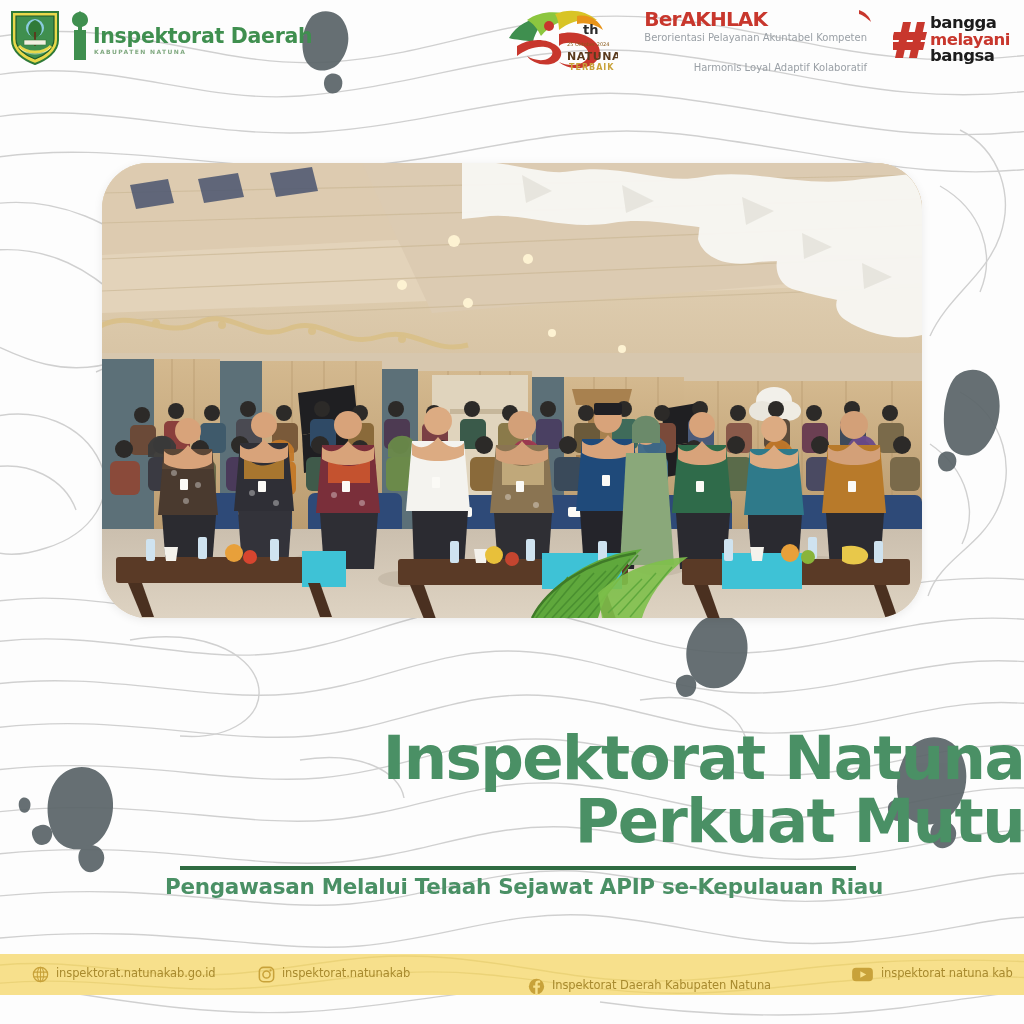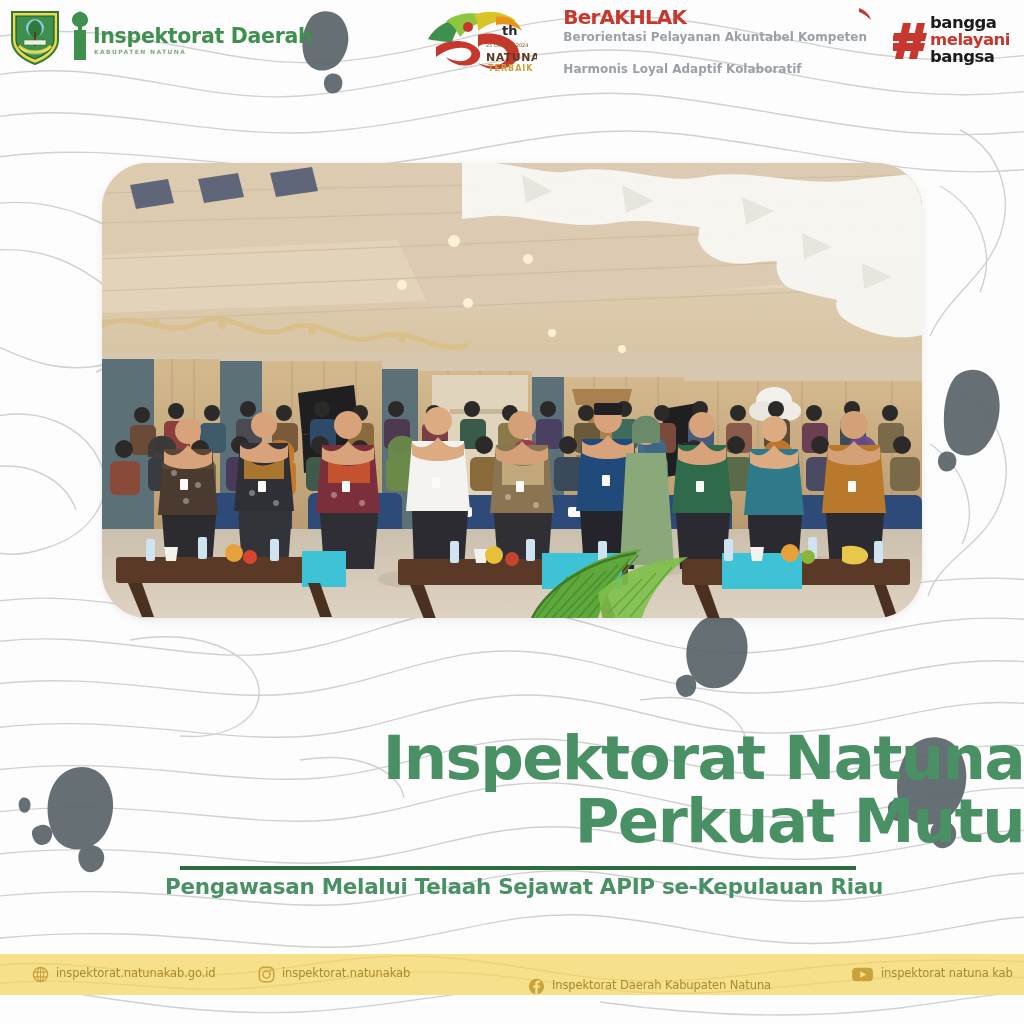--- a/index.html
+++ b/index.html
@@ -40,22 +40,22 @@
   .hdr-right { position:absolute; right:14px; top:4px; display:flex; align-items:center; gap:26px; }
   .anniv { width:115px; height:72px; position:relative; }
   .berakhlak { position:relative; padding-top:4px; }
   .ber-title {
     font-family:"DejaVu Sans", sans-serif;
     font-size:20px; font-weight:bold; color:#c8372d;
     letter-spacing:-0.8px; line-height:0.95; white-space:nowrap;
   }
   .ber-tagline {
     font-family:"DejaVu Sans", sans-serif;
-    font-size:12px; font-weight:bold; color:#9aa0a6;
-    line-height:1.35; margin-top:2px; white-space:nowrap;
+    font-size:10px; font-weight:normal; color:#9aa0a6;
+    line-height:1.35; margin-top:2px; white-space:nowrap;text-align:right;
   }
   .bangga { display:flex; align-items:center; gap:3px; }
   .hashbox { width:34px; height:40px; position:relative; }
   .bangga-lines { line-height:1.02; }
   .bangga-lines div {
     font-family:"DejaVu Sans", sans-serif;
     font-size:16.5px; font-weight:bold; letter-spacing:-0.5px; white-space:nowrap;
   }
   .bl1 { color:#1c1c1c; }
   .bl2 { color:#c8372d; }

